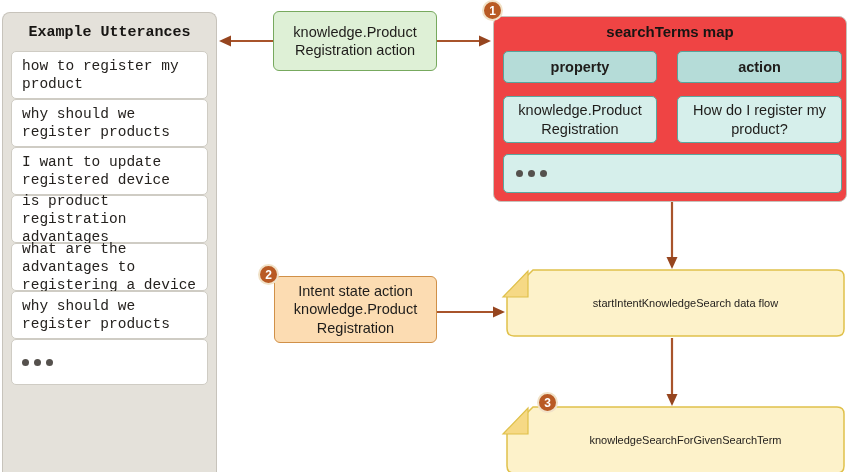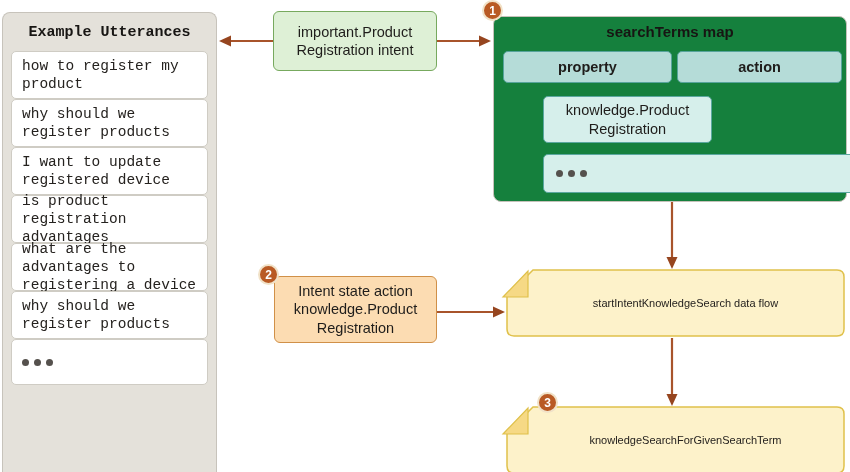--- a/index.html
+++ b/index.html
@@ -49,37 +49,37 @@
     background: #def0d6;
     border: 1.5px solid #77a95e; border-radius: 6px;
     box-sizing: border-box;
     display: flex; align-items: center; justify-content: center; text-align: center;
     font-size: 14.5px; line-height: 1.25; padding: 2px 6px;
   }
 
   
   .st-panel {
     left: 493px; top: 16px; width: 354px; height: 186px;
-    background: #15803d;
+    background: #ef4444;
     border: 1px solid #c6c2ba; border-radius: 8px;
     box-sizing: border-box;
   }
   .st-title {
     position: absolute; left: 0; top: 6px; width: 100%;
     text-align: center; font-weight: bold; font-size: 15px; color: #171513;
   }
   .st-box {
     position: absolute; box-sizing: border-box;
     border-radius: 5px;
     display: flex; align-items: center; justify-content: center; text-align: center;
     font-size: 14.5px; line-height: 1.25;
   }
   .st-header { background: #b5dcd8; border: 1.5px solid #57a49c; font-weight: bold; }
-  .st-cell   { background: #d6efeb; border: 1.5px solid #5aa79f; margin-left: 40px; }
-  .st-col1 { left: 9px;  width: 169px; }
+  .st-cell   { background: #d6efeb; border: 1.5px solid #5aa79f; }
+  .st-col1 { left: 9px;  width: 154px; }
   .st-col2 { left: 183px; width: 165px; }
   .st-hrow { top: 34px; height: 32px; }
   .st-vrow { top: 79px; height: 47px; }
   .st-dots { left: 9px; top: 137px; width: 339px; height: 39px; justify-content: flex-start; padding-left: 12px; }
 
   
   .action-box {
     left: 274px; top: 276px; width: 163px; height: 67px;
     background: #fcdcb2;
     border: 1.5px solid #d09048; border-radius: 6px;
@@ -159,28 +159,29 @@
       <span class="dots">
           <i></i>
           <i></i>
           <i></i>
         </span>
     </div>
   </div>
 </div>
 
 <div class="abs intent-box">
-  <span>important.Product Registration intent</span>
+  <span>knowledge.Product Registration action</span>
 </div>
 
 <div class="abs st-panel">
   <div class="st-title">searchTerms map</div>
   <div class="st-box st-header st-col1 st-hrow">property</div>
   <div class="st-box st-header st-col2 st-hrow">action</div>
   <div class="st-box st-cell st-col1 st-vrow">knowledge.Product Registration</div>
+  <div class="st-box st-cell st-col2 st-vrow">How do I register my product?</div>
   <div class="st-box st-cell st-dots">
     <span class="dots">
         <i></i>
         <i></i>
         <i></i>
       </span>
   </div>
 </div>
 
 <div class="abs action-box">

